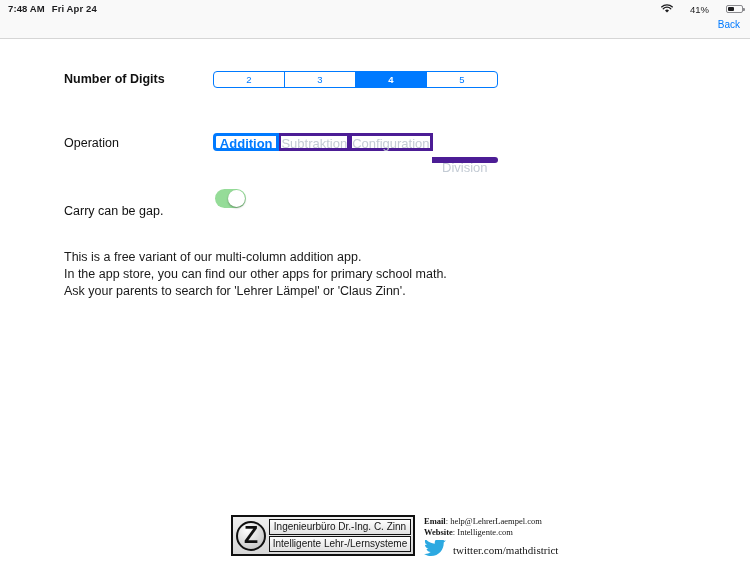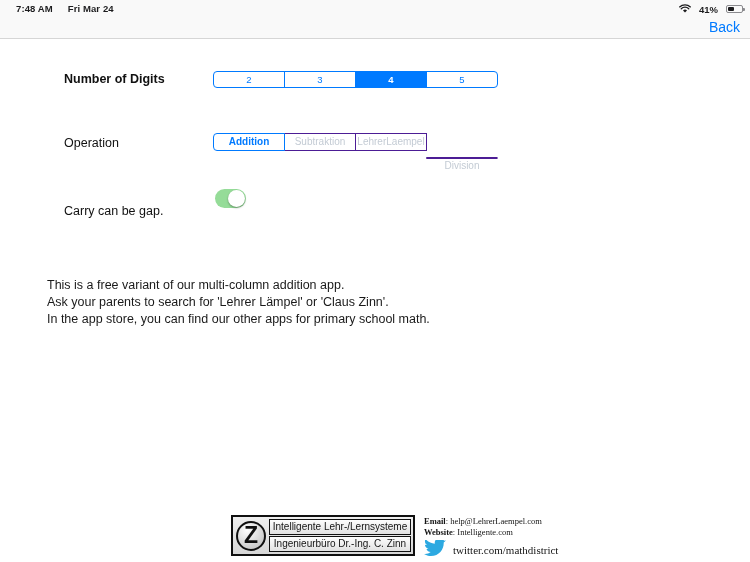--- a/index.html
+++ b/index.html
@@ -3,73 +3,73 @@
 <meta charset="utf-8">
 <style>
   html,body{margin:0;padding:0;}
   body{width:750px;height:562px;background:#ffffff;font-family:"Liberation Sans","DejaVu Sans",sans-serif;-webkit-font-smoothing:antialiased;}
   #screen{position:relative;width:750px;height:562px;overflow:hidden;background:#ffffff;}
 
   
   .topbar{position:absolute;left:0;top:0;width:750px;height:39px;background:#f9f9f9;border-bottom:1px solid #d6d6d6;box-sizing:border-box;}
   .statusbar{position:absolute;left:0;top:0;width:750px;height:16px;}
   .status-left{position:absolute;left:8px;top:3px;font-size:9.5px;font-weight:600;color:#1c1c1e;letter-spacing:.1px;}
-  .status-left span{margin-right:7px;margin-left:8px;}
-  .status-right{position:absolute;right:7px;top:3px;display:flex;align-items:center;gap:8px;font-size:9.5px;font-weight:700;color:#1c1c1e;}
+  .status-left span{margin-right:7px;}
+  .status-right{position:absolute;right:7px;top:3px;display:flex;align-items:center;gap:17px;font-size:9.5px;font-weight:400;color:#1c1c1e;}
   .wifi{display:inline-block;margin-top:1px;}
   .battery{position:relative;display:inline-block;width:17px;height:8px;border:1px solid #8a8a8e;border-radius:2px;box-sizing:border-box;}
   .battery .fill{position:absolute;left:1px;top:1px;bottom:1px;width:41%;background:#1c1c1e;border-radius:1px;}
   .battery:after{content:"";position:absolute;right:-3px;top:2px;width:2px;height:3px;background:#8a8a8e;border-radius:0 1px 1px 0;}
 
   .navbar{position:absolute;left:0;top:16px;width:750px;height:23px;}
   .nav-title{position:absolute;left:0;right:0;top:3px;text-align:center;font-size:11.5px;font-weight:700;color:#161616;}
-  .back-btn{position:absolute;right:10px;top:3px;font-size:14px;color:#007AFF;cursor:pointer;}
+  .back-btn{position:absolute;right:10px;top:3px;font-size:10px;color:#007AFF;cursor:pointer;}
 
   
   .row-label{position:absolute;font-size:12.5px;color:#111;}
 
   .seg{position:absolute;left:213px;width:285px;display:flex;background:#fff;border-radius:4px;}
   .seg-digits{top:71px;height:17px;border:1px solid #007AFF;box-sizing:border-box;overflow:hidden;}
   .seg-digits .seg-item{flex:1;text-align:center;font-size:9.5px;line-height:15px;color:#007AFF;border-right:1px solid #007AFF;cursor:pointer;}
   .seg-digits .seg-item:last-child{border-right:none;}
   .seg-digits .seg-selected{background:#007AFF;color:#ffffff;font-weight:600;}
 
   .seg-ops{top:133px;height:18px;}
-  .seg-ops .op-item{flex:1;text-align:center;font-size:10px;line-height:16px;border:1px solid #4c1d95;box-sizing:border-box;margin-left:-1px;background:#fff;}
+  .seg-ops .op-item{flex:1;text-align:center;font-size:13px;line-height:16px;border:3px solid #4c1d95;box-sizing:border-box;margin-left:-1px;background:#fff;}
   .seg-ops .op-item:first-child{margin-left:0;border-radius:4px 0 0 4px;}
   .seg-ops .op-item:last-child{border-radius:0 4px 4px 0;margin-top:24px;}
   .seg-ops .op-enabled{border-color:#007AFF;color:#007AFF;font-weight:600;position:relative;z-index:2;cursor:pointer;}
   .seg-ops .op-disabled{color:#c3cbd4;}
 
   .toggle{position:absolute;left:215px;top:189px;width:31px;height:19px;border-radius:10px;background:#95dc98;cursor:pointer;}
   .toggle .knob{position:absolute;right:1px;top:1px;width:17px;height:17px;border-radius:50%;background:#ffffff;box-shadow:0 1px 2px rgba(0,0,0,.35);}
 
   
-  .description{position:absolute;left:47px;top:249px;font-size:12.5px;color:#1a1a1a;line-height:17px;margin-top:28px;}
+  .description{position:absolute;left:64px;top:249px;font-size:12.5px;color:#1a1a1a;line-height:17px;}
 
   
   .logo-box{position:absolute;left:231px;top:515px;width:184px;height:41px;border:2px solid #101010;background:linear-gradient(#efefef,#d7d7d7);box-sizing:border-box;display:flex;align-items:center;padding:2px;}
   .logo-circle{width:30px;height:30px;border-radius:50%;border:2px solid #101010;background:radial-gradient(circle at 35% 28%,#ffffff,#b9b9b9);box-sizing:border-box;display:flex;align-items:center;justify-content:center;font-weight:700;font-size:23px;color:#101010;margin:0 3px 0 1px;flex:none;}
   .logo-lines{flex:1;display:flex;flex-direction:column;gap:1px;min-width:0;}
   .logo-line{border:1px solid #101010;background:linear-gradient(#fdfdfd,#e2e2e2);font-size:10px;line-height:14px;text-align:center;color:#141414;white-space:nowrap;overflow:hidden;}
 
   .contact{position:absolute;left:424px;top:516px;font-family:"Liberation Serif","DejaVu Serif",serif;font-size:8.5px;color:#141414;line-height:10.5px;}
   .contact b{font-weight:700;}
   .twitter-row{display:flex;align-items:center;margin-top:3px;}
   .twitter-row .handle{margin-left:7px;font-size:11px;}
 </style>
 </head>
 <body>
 
 <div id="screen">
 
   <div class="topbar">
     <div class="statusbar">
       <div class="status-left">
-        <span>7:48 AM</span><span>Fri Mar 24</span>
+        <span>7:48 AM</span><span>Fri Apr 24</span>
       </div>
       <div class="status-right">
         <span class="wifi">
           <svg width="12" height="9" viewBox="0 0 16 12">
             <path d="M8 11.4 L5.3 8.6 a3.9 3.9 0 0 1 5.4 0 Z" fill="#1c1c1e"></path>
             <path d="M3 6.3 a7.2 7.2 0 0 1 10 0" stroke="#1c1c1e" stroke-width="1.7" fill="none" stroke-linecap="round"></path>
             <path d="M.8 3.9 a10.6 10.6 0 0 1 14.4 0" stroke="#1c1c1e" stroke-width="1.7" fill="none" stroke-linecap="round"></path>
           </svg>
         </span>
         <span>41%</span>
@@ -88,40 +88,40 @@
       <div class="seg-item">2</div>
       <div class="seg-item">3</div>
       <div class="seg-item seg-selected">4</div>
       <div class="seg-item">5</div>
     </div>
 
   <div class="row-label" style="left:64px;top:136px;">Operation</div>
   <div class="seg seg-ops">
       <div class="op-item op-enabled">Addition</div>
       <div class="op-item op-disabled">Subtraktion</div>
-      <div class="op-item op-disabled">LehrerLaempel</div>
+      <div class="op-item op-disabled">Configuration</div>
       <div class="op-item op-disabled">Division</div>
     </div>
 
   <div class="row-label" style="left:64px;top:192px;margin-top:12px;">Carry can be gap.</div>
   <div class="toggle">
       <div class="knob"></div>
     </div>
 
   <div class="description">
     <div>This is a free variant of our multi-column addition app.</div>
+    <div>In the app store, you can find our other apps for primary school math.</div>
     <div>Ask your parents to search for 'Lehrer Lämpel' or 'Claus Zinn'.</div>
-    <div>In the app store, you can find our other apps for primary school math.</div>
   </div>
 
   <div class="logo-box">
     <div class="logo-circle">Z</div>
     <div class="logo-lines">
+      <div class="logo-line">Ingenieurbüro Dr.-Ing. C. Zinn</div>
       <div class="logo-line">Intelligente Lehr-/Lernsysteme</div>
-      <div class="logo-line">Ingenieurbüro Dr.-Ing. C. Zinn</div>
     </div>
   </div>
 
   <div class="contact">
     <div><b>Email</b>: <span>help@LehrerLaempel.com</span></div>
     <div><b>Website</b>: <span>Intelligente.com</span></div>
     <div class="twitter-row">
       <span>
         <svg width="22" height="18" viewBox="0 0 512 420">
           <path fill="#2CA9E1" d="M459.37 60.716c.325 4.548.325 9.097.325 13.645 0 138.72-105.583 298.558-298.558 298.558-59.452 0-114.68-17.219-161.137-47.106 8.447.974 16.568 1.299 25.34 1.299 49.055 0 94.213-16.568 130.274-44.832-46.132-.975-84.792-31.188-98.112-72.772 6.498.974 12.995 1.624 19.818 1.624 9.421 0 18.843-1.3 27.614-3.573-48.081-9.747-84.143-51.98-84.143-102.985v-1.299c13.969 7.797 30.214 12.67 47.431 13.319-28.264-18.843-46.781-51.005-46.781-87.391 0-19.492 5.197-37.36 14.294-52.954 51.655 63.675 129.3 105.258 216.365 109.807-1.624-7.797-2.599-15.918-2.599-24.04 0-57.828 46.782-104.934 104.934-104.934 30.213 0 57.502 12.67 76.67 33.137 23.715-4.548 46.456-13.32 66.599-25.34-7.798 24.366-24.366 44.833-46.132 57.827 21.117-2.273 41.584-8.122 60.426-16.243-14.292 20.791-32.161 39.308-52.628 54.253z"></path>

